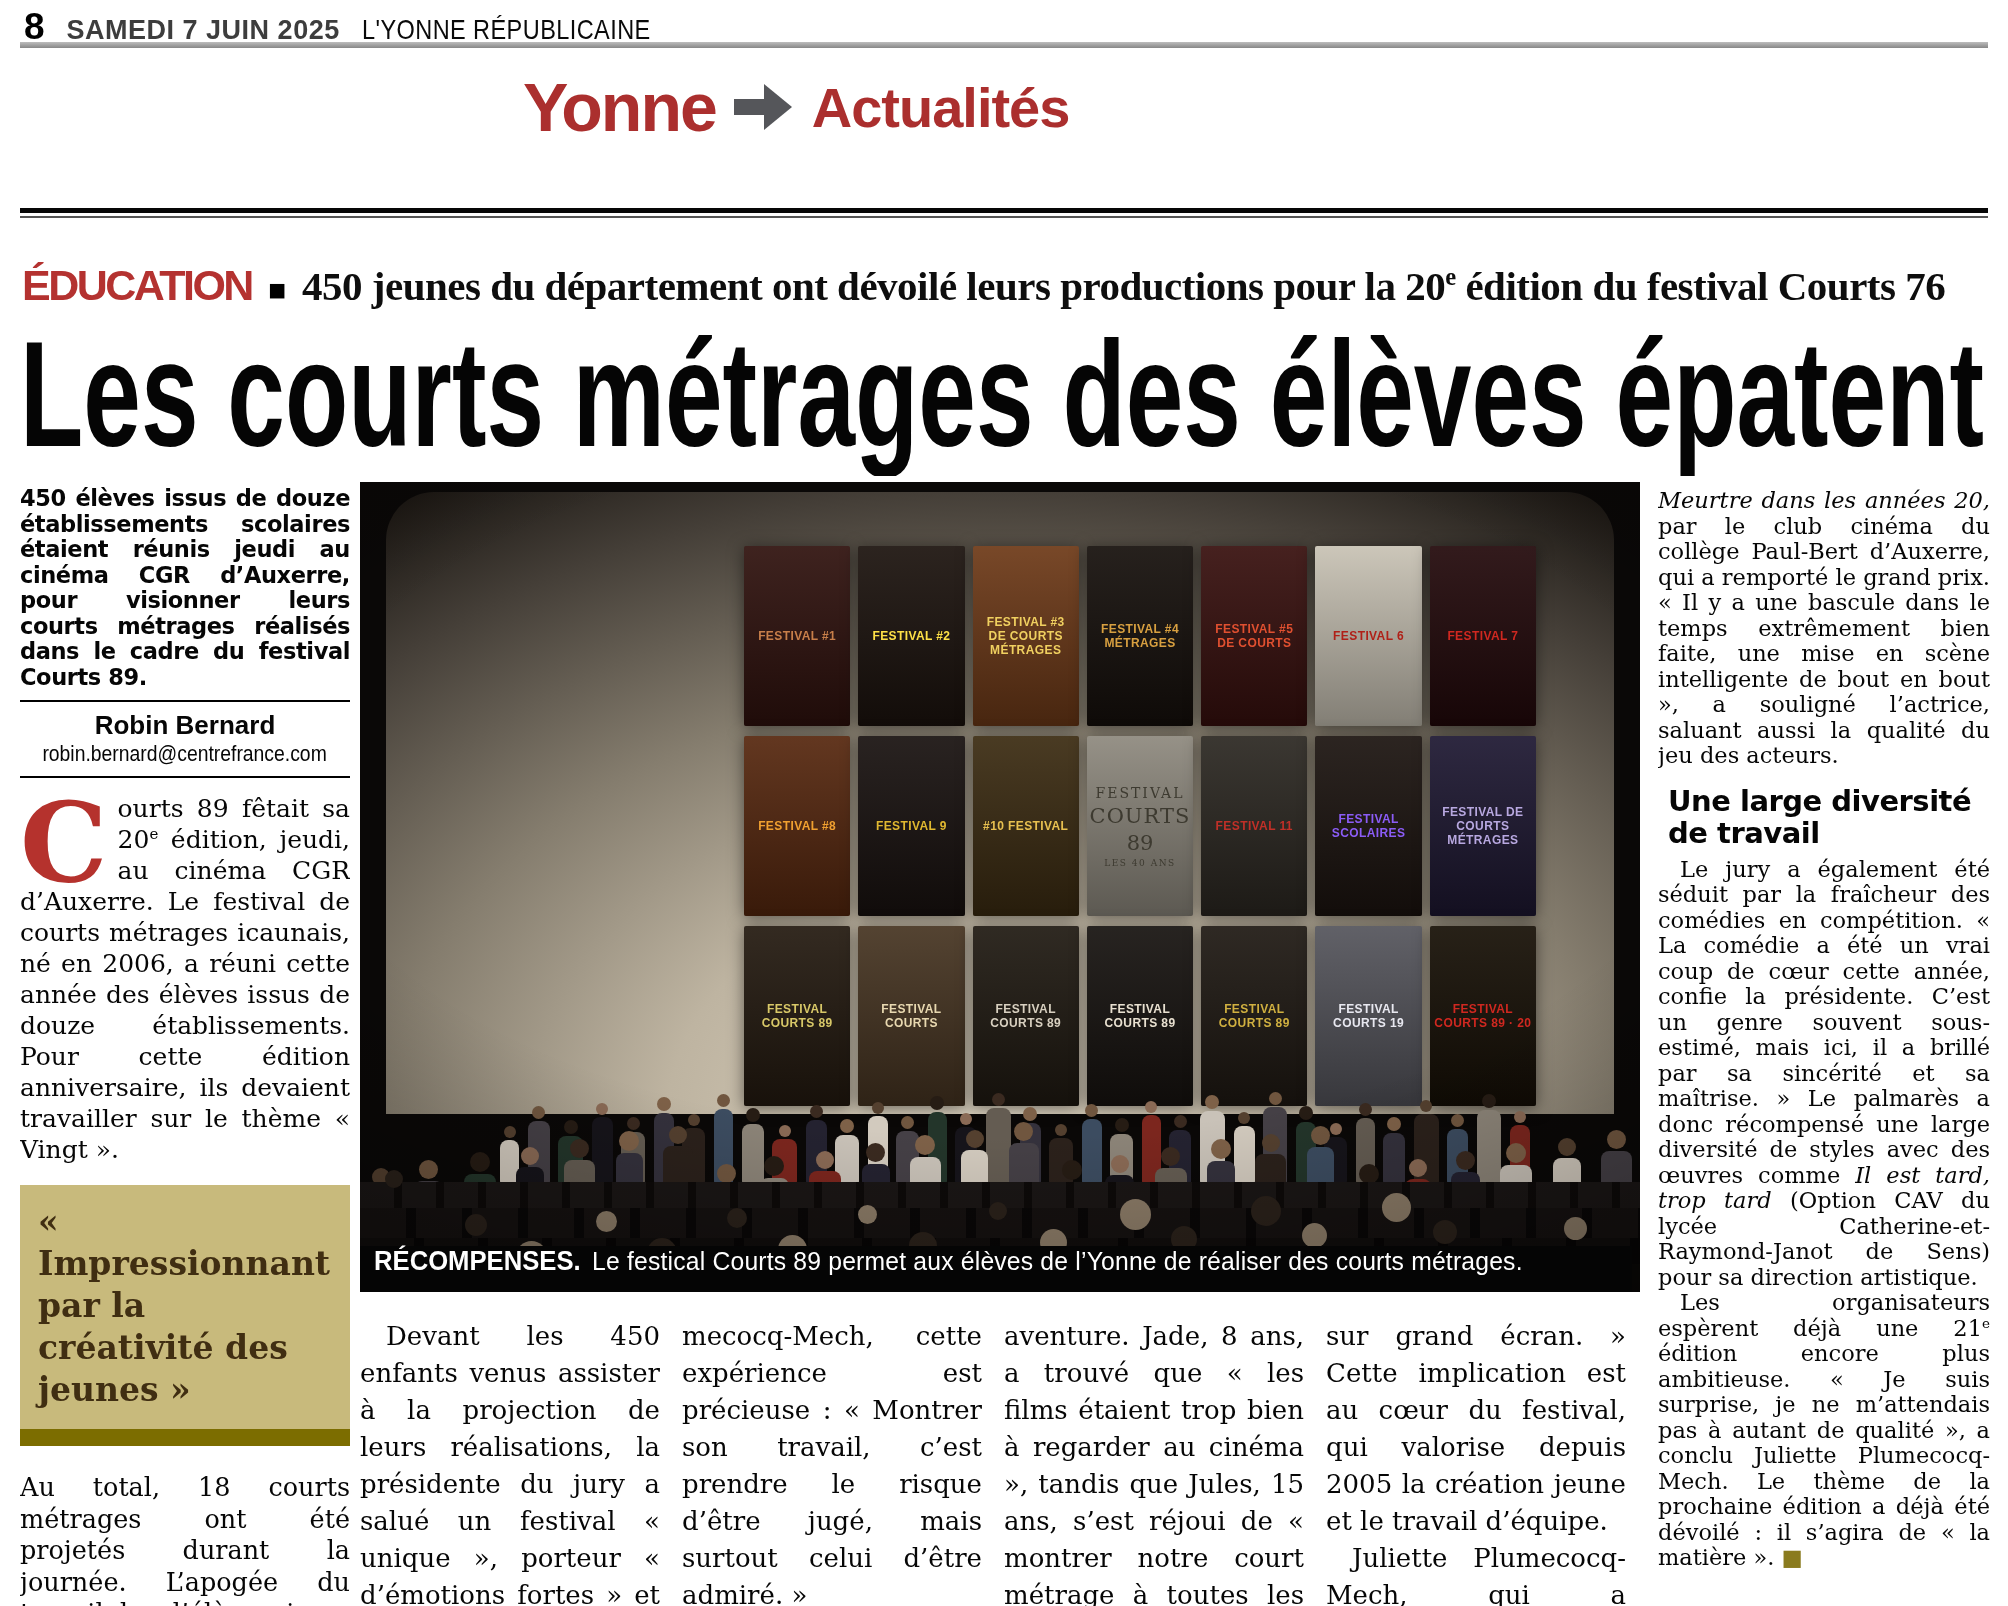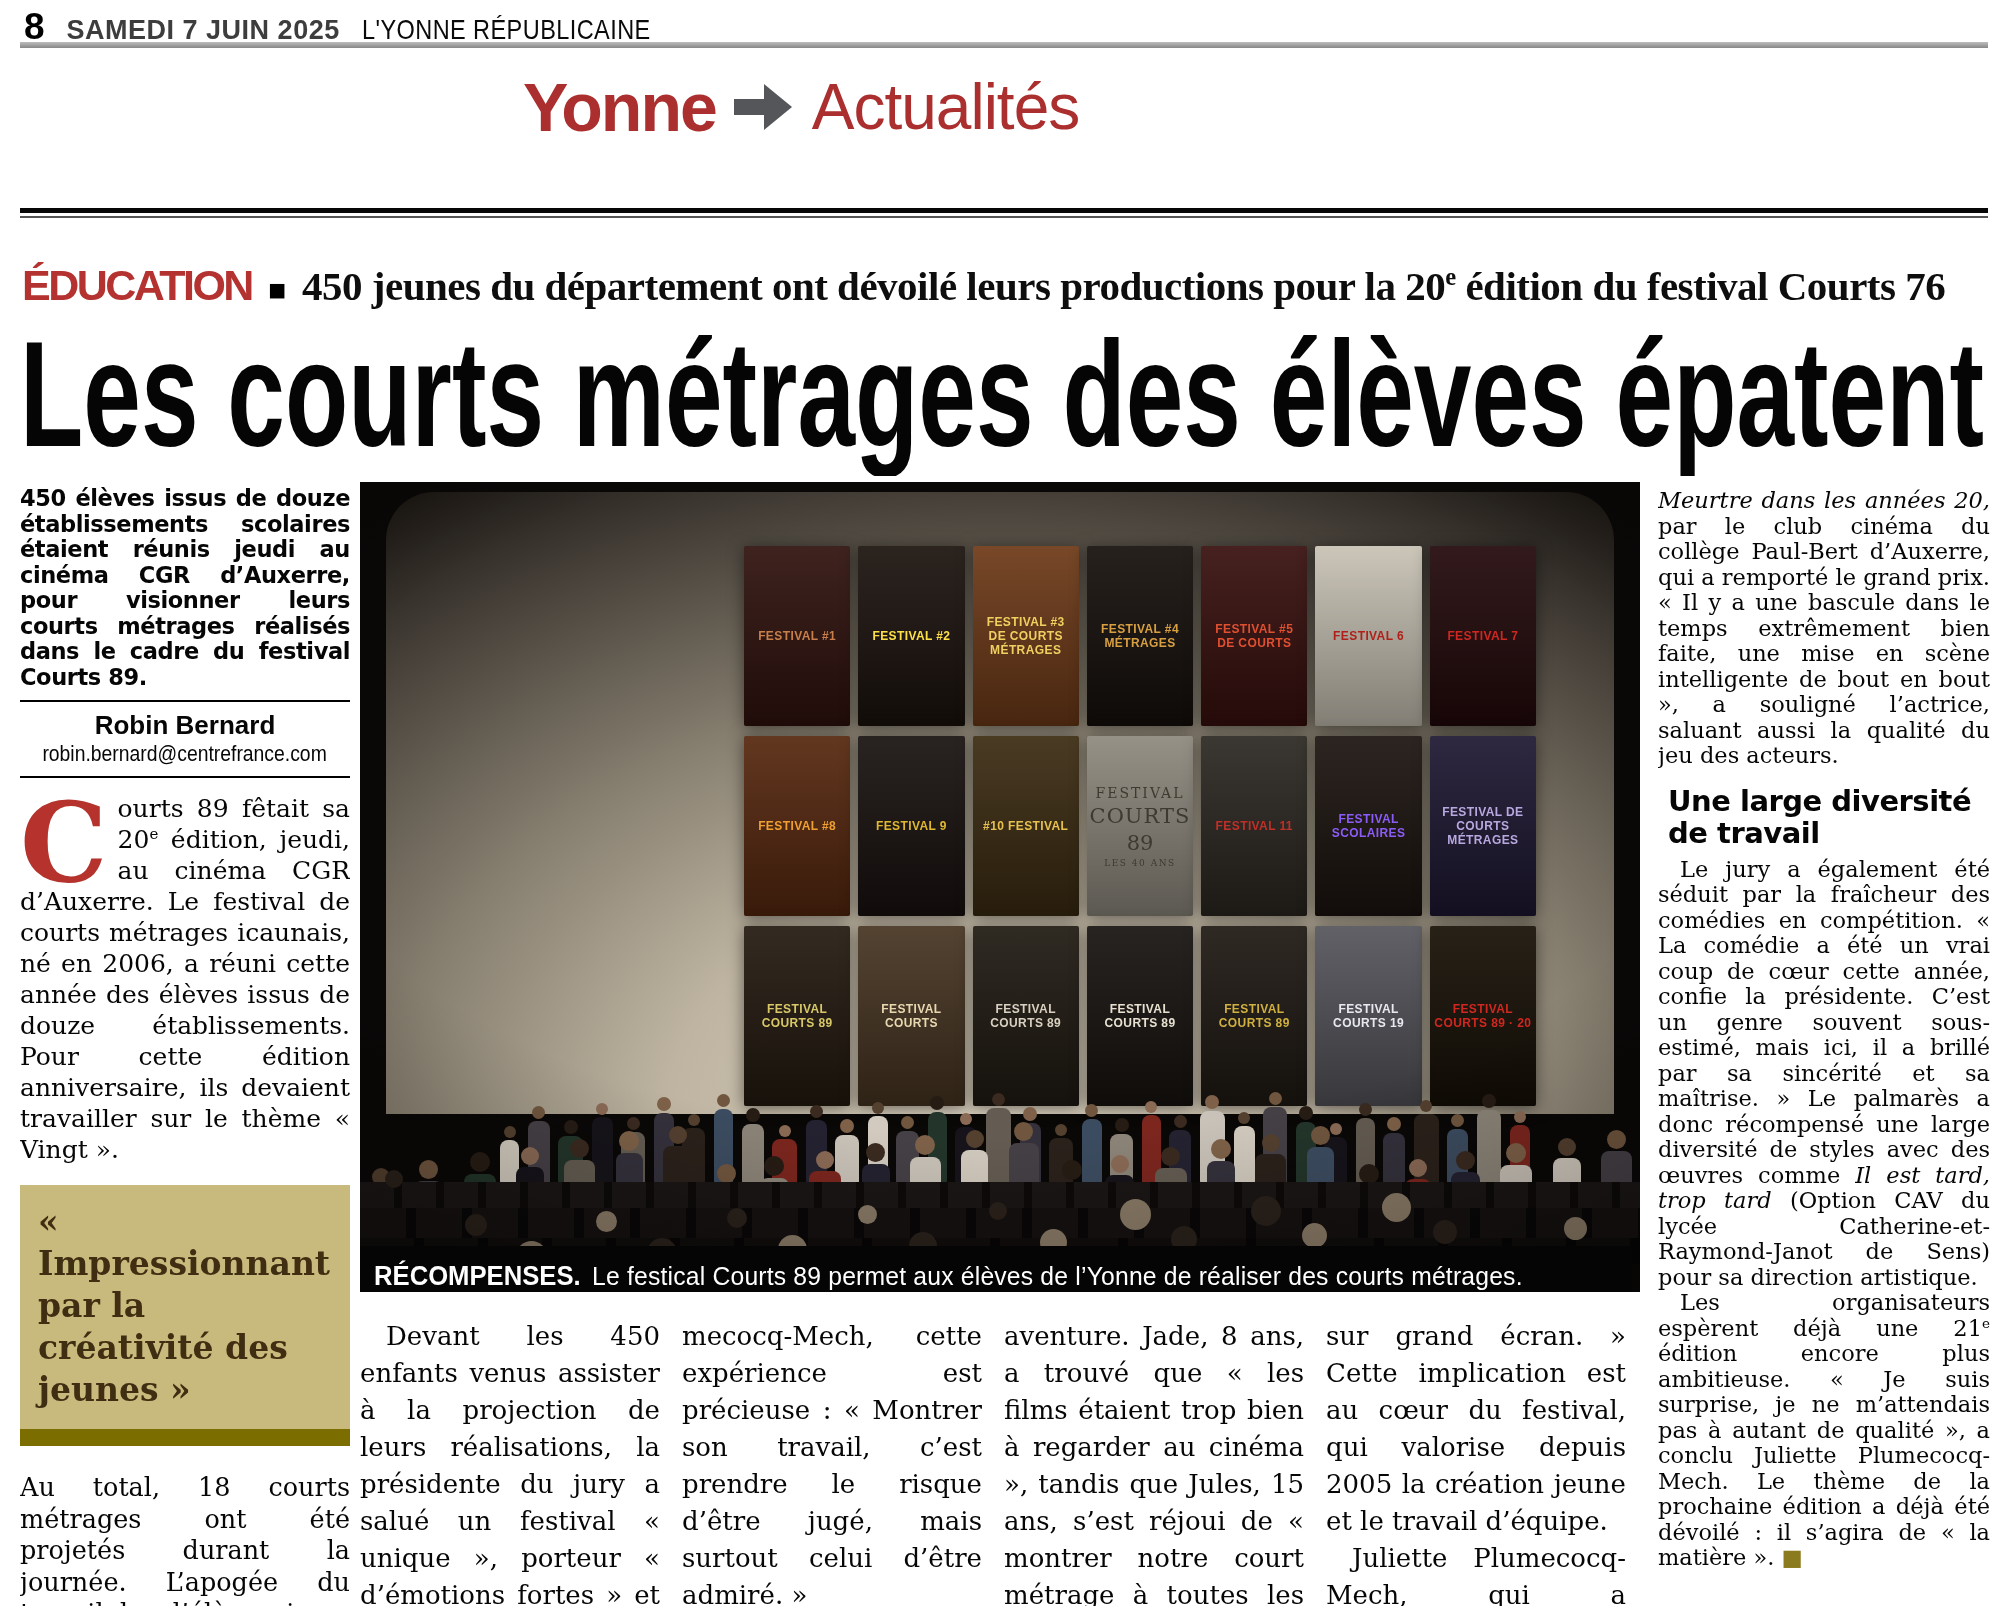--- a/index.html
+++ b/index.html
@@ -15,21 +15,21 @@
   .mh-rule{position:absolute;left:20px;top:42px;width:1968px;height:6px;
            background:linear-gradient(#bdbdbd,#878787);}
 
   
   .section-head{position:absolute;left:523px;top:64px;height:86px;display:flex;align-items:center;gap:18px;}
   .sec-yonne{font-weight:700;font-size:68px;color:#ab2f2e;letter-spacing:-2px;}
   .sec-arrow{position:relative;width:60px;height:46px;flex:0 0 auto;}
   .sec-arrow::before{content:"";position:absolute;left:0;top:15px;width:32px;height:16px;background:#55565a;}
   .sec-arrow::after{content:"";position:absolute;left:30px;top:0;width:0;height:0;
         border-top:23px solid transparent;border-bottom:23px solid transparent;border-left:28px solid #55565a;}
-  .sec-act{font-weight:400;font-size:64px;color:#ab2f2e;letter-spacing:-1px;}
+  .sec-act{font-weight:700;font-size:56px;color:#ab2f2e;letter-spacing:-1px;}
 
   
   .rule-a{position:absolute;left:20px;top:208px;width:1968px;height:5px;background:#070707;}
   .rule-b{position:absolute;left:20px;top:216px;width:1968px;height:2px;background:#555;}
 
   
   .kicker{position:absolute;left:22px;top:264px;width:1966px;display:flex;align-items:baseline;gap:16px;white-space:nowrap;}
   .kicker-label{font-weight:700;font-size:43px;line-height:1;color:#b43230;letter-spacing:-2.5px;}
   .kicker-sep{font-size:30px;line-height:1;color:#000;}
   .kicker-text{font-family:"Liberation Serif",serif;font-weight:700;font-size:41px;line-height:1;color:#0e0e0e;letter-spacing:-.5px;}
@@ -77,21 +77,21 @@
   .pr{display:flex;flex-direction:column;align-items:center;gap:2px;}
   .head{border-radius:50%;}
   .bod{border-radius:8px 8px 3px 3px;}
   .seatband{position:absolute;left:0;right:0;}
   .sb1{top:700px;height:32px;background:repeating-linear-gradient(90deg,#1a1615 0 34px,#0d0a09 34px 42px);}
   .sb2{top:726px;height:38px;background:repeating-linear-gradient(90deg,#151110 0 46px,#090707 46px 56px);}
   .sb3{top:756px;height:26px;background:repeating-linear-gradient(90deg,#100d0c 0 54px,#070505 54px 64px);}
   .audience{position:absolute;inset:0;}
   .aud-head{position:absolute;border-radius:50%;}
   .vignette{position:absolute;inset:0;background:radial-gradient(120% 95% at 50% 38%, rgba(0,0,0,0) 45%, rgba(0,0,0,.55) 100%);}
-  .caption{position:absolute;left:0;right:8px;bottom:0;height:46px;background:#050505;display:flex;align-items:flex-end;padding:0 14px;}
+  .caption{position:absolute;left:0;right:8px;bottom:0;height:46px;background:#050505;display:flex;align-items:flex-start;padding:0 14px;}
   .cap-inner{display:flex;align-items:baseline;gap:12px;transform:scaleX(.95);transform-origin:left center;white-space:nowrap;}
   .cap-label{font-weight:700;font-size:27px;color:#fff;}
   .cap-text{font-weight:400;font-size:26px;color:#fff;letter-spacing:.2px;}
 
   
   .bcol{position:absolute;top:1318px;width:300px;height:288px;overflow:hidden;
         font-family:"DejaVu Serif",serif;font-size:26px;line-height:37px;text-align:justify;}
   .bcol p{margin:0;}
   .bcol p.ind{text-indent:26px;}
   #bc1{left:360px;} #bc2{left:682px;} #bc3{left:1004px;} #bc4{left:1326px;}

